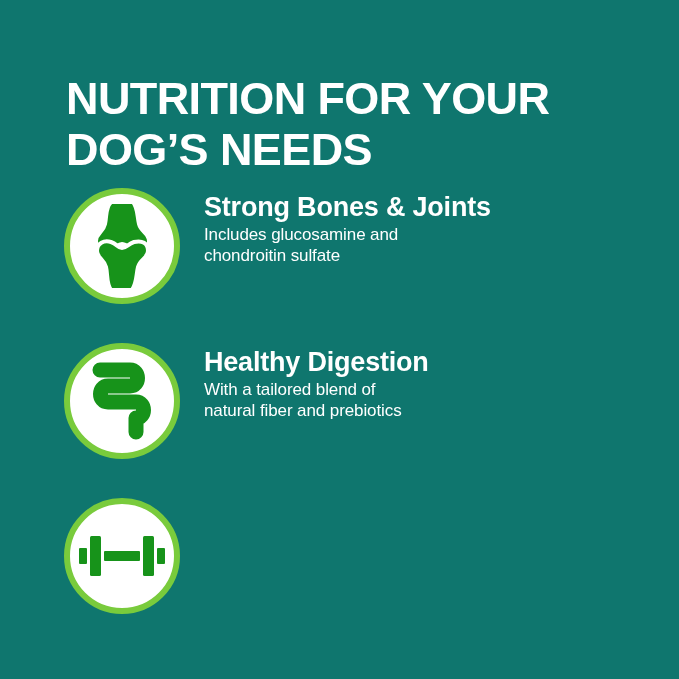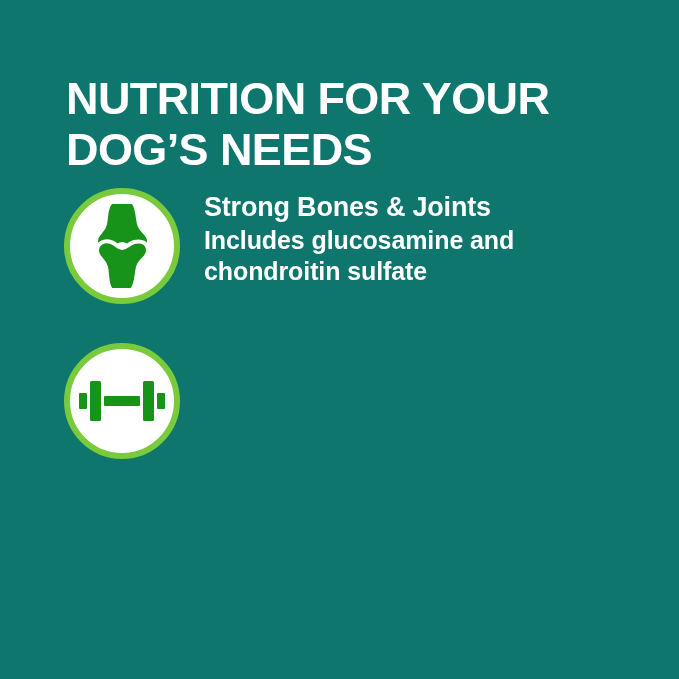--- a/index.html
+++ b/index.html
@@ -80,22 +80,22 @@
   .benefit-title {
     font-family: "Liberation Sans", sans-serif;
     font-weight: bold;
     font-size: 27px;
     line-height: 1.16;
     letter-spacing: -0.2px;
     margin: 0 0 2px 0;
   }
   .benefit-desc {
     font-family: "Liberation Sans", sans-serif;
-    font-weight: bold;
-    font-size: 25px;
+    font-weight: normal;
+    font-size: 17px;
     line-height: 1.22;
     letter-spacing: -0.1px;
     margin: 0;
     white-space: pre-line;
     max-width: 430px;
   }
 </style>
 </head>
 <body>
 
@@ -133,20 +133,41 @@
           </svg>
         </span>
       </div>
       <div class="benefit-text">
         <p class="benefit-title">Strong Bones &amp; Joints</p>
         <p class="benefit-desc">Includes glucosamine and
 chondroitin sulfate</p>
       </div>
     </div>
 
+    <div class="benefit-row">
+      <div class="icon-badge">
+        <span>
+          <svg width="72" height="86" viewBox="0 0 72 86" aria-hidden="true">
+            <path d="M14 12
+                     L44 12
+                     C54 12 54 28 44 28
+                     L22 28
+                     C12 28 12 44 22 44
+                     L50 44
+                     C60 44 60 60 50 60
+                     L50 74" fill="none" stroke="#17931a" stroke-width="15" stroke-linecap="round" stroke-linejoin="round"></path>
+          </svg>
+        </span>
+      </div>
+      <div class="benefit-text">
+        <p class="benefit-title">Healthy Digestion</p>
+        <p class="benefit-desc">With a tailored blend of
+natural fiber and prebiotics</p>
+      </div>
+    </div>
 
     <div class="benefit-row">
       <div class="icon-badge">
         <span>
           <svg width="86" height="50" viewBox="0 0 86 50" aria-hidden="true">
             <g fill="#17931a">
               <rect x="0" y="17" width="8" height="16" rx="1"></rect>
               <rect x="11" y="5" width="11" height="40" rx="1.5"></rect>
               <rect x="25" y="20" width="36" height="10" rx="1"></rect>
               <rect x="64" y="5" width="11" height="40" rx="1.5"></rect>

